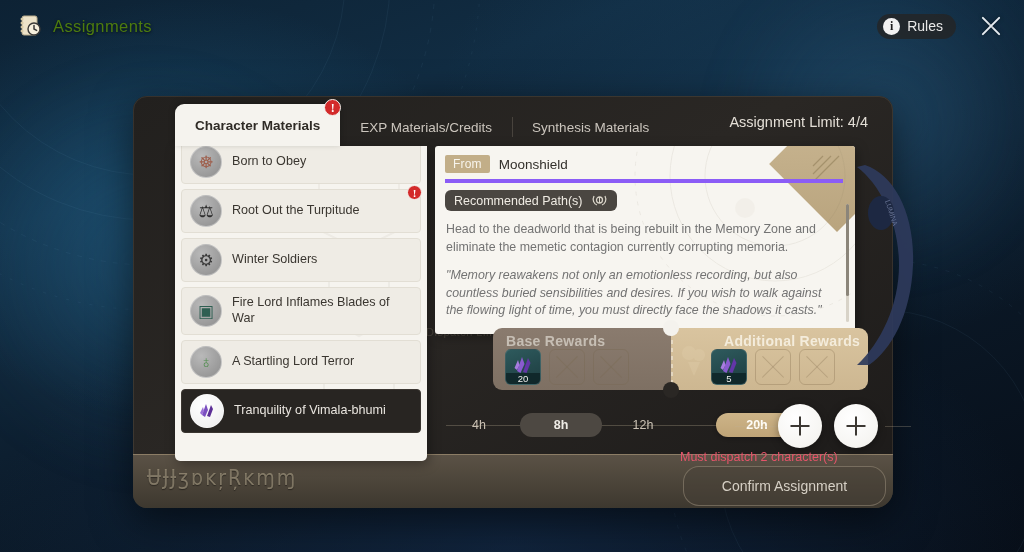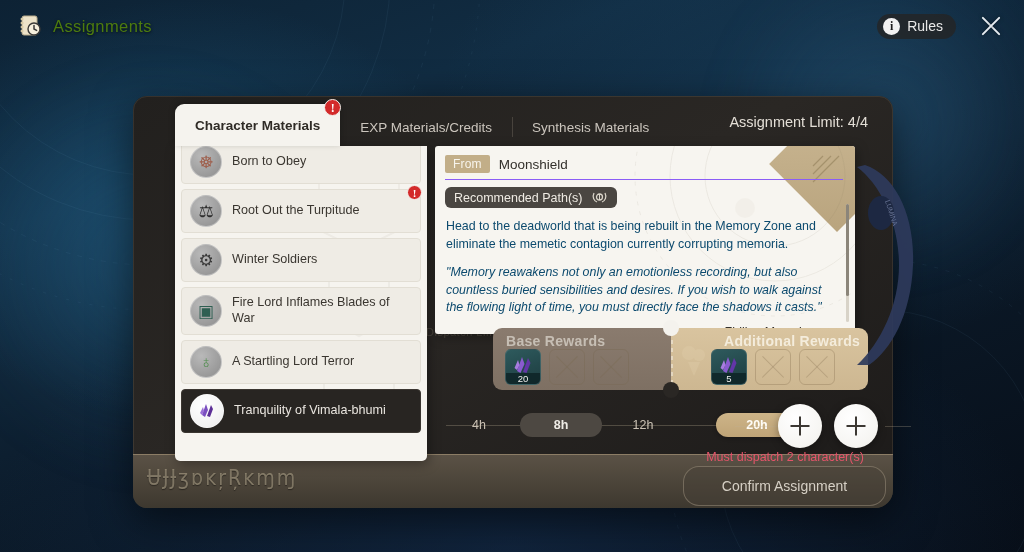--- a/index.html
+++ b/index.html
@@ -195,37 +195,37 @@
   .detail-corner-lines {
     position: absolute; right: 2px; top: 8px; width: 42px; height: 42px;
     opacity: .55; pointer-events: none;
   }
   .detail-watermark {
     position: absolute; inset: 0; opacity: .09; pointer-events: none;
   }
   .from-row {
     position: relative; display: flex; align-items: center; gap: 9px;
     margin: 9px 12px 0 10px; padding-bottom: 6px;
-    border-bottom: 1px solid #8b5cf6;
+    border-bottom: 4px solid #8b5cf6;
   }
   .from-chip {
     background: #c2ae88; color: #f7f4ec; font-size: 12px;
     padding: 2px 8px; border-radius: 2px; letter-spacing: .2px;
   }
   .from-value { font-size: 13.5px; color: #33302b; }
   .path-row {
     position: relative; display: inline-flex; align-items: center; gap: 8px;
     margin: 7px 0 0 10px;
     background: #4a4641; border-radius: 6px; padding: 3px 9px;
   }
   .path-label { color: #efebe3; font-size: 12.5px; }
   .path-icon { width: 17px; height: 15px; }
   .desc-body {
     position: relative; margin: 10px 18px 0 11px;
-    font-size: 12.4px; color: #0c4a6e; line-height: 1.42;
+    font-size: 12.4px; color: #737373; line-height: 1.42;
   }
   .desc-quote { font-style: italic; margin-top: 11px; }
   .desc-attrib { text-align: right; margin-top: 7px; font-size: 12.4px; color: #35312c; }
   .detail-scrollbar {
     position: absolute; right: 6px; top: 58px; width: 3px; height: 118px;
     background: #d8d3c8; border-radius: 2px;
   }
   .detail-scrollthumb {
     position: absolute; left: 0; top: 0; width: 3px; height: 92px;
     background: #8b857a; border-radius: 2px;
@@ -348,21 +348,21 @@
   .slot-line {
     position: absolute; left: 735px; top: 426px; width: 44px; height: 1px;
     background: rgba(190,175,150,0.28); z-index: 23;
   }
   .slot-line2 {
     position: absolute; left: 885px; top: 426px; width: 26px; height: 1px;
     background: rgba(190,175,150,0.28); z-index: 23;
   }
   .warn-wrap {
     position: absolute; left: 680px; top: 450px; width: 210px;
-    text-align: center; color: #e4546a; font-size: 12.5px; z-index: 30;
+    color: #e4546a; font-size: 12.5px; z-index: 30;
   }
   .confirm-btn {
     position: absolute; left: 683px; top: 466px; width: 203px; height: 40px;
     border: 1px solid rgba(200,186,160,0.35); border-radius: 16px;
     background: rgba(70,64,56,0.45);
     display: flex; align-items: center; justify-content: center;
     color: #d6d0c5; font-size: 14px; z-index: 30; cursor: pointer;
   }
   .ghost-label {
     position: absolute; left: 293px; top: 230px;

